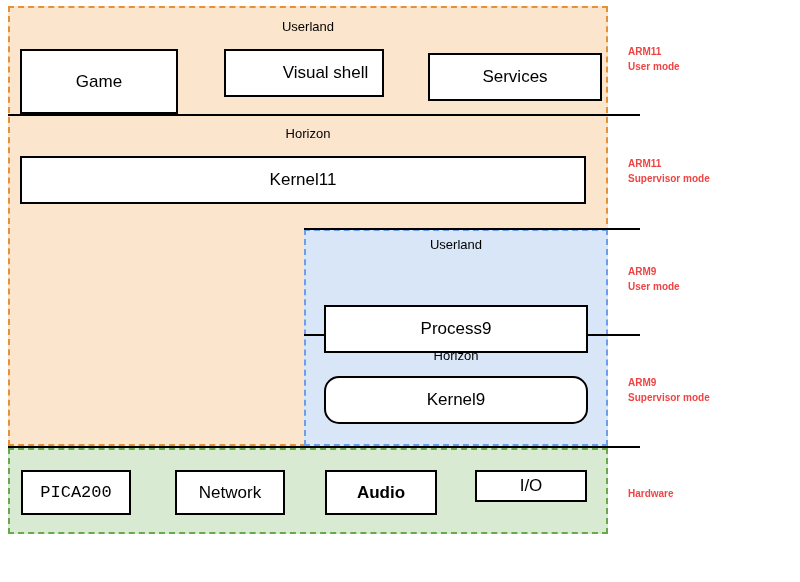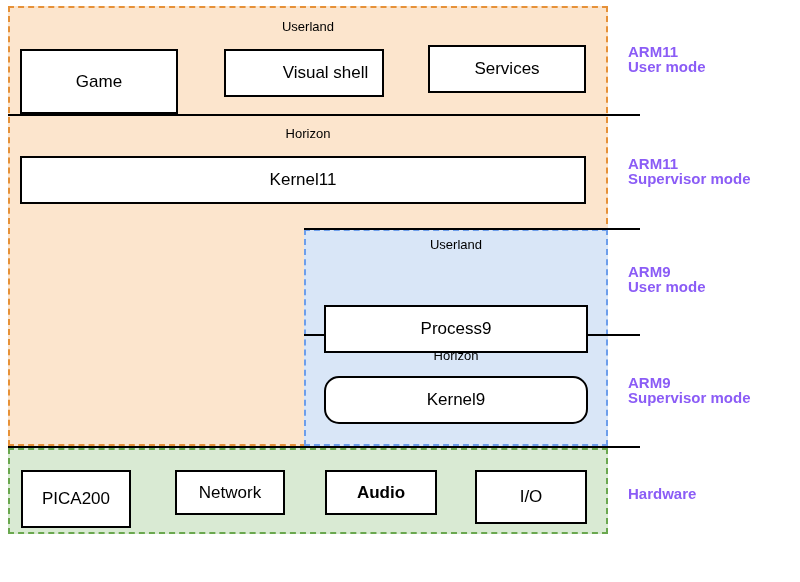--- a/index.html
+++ b/index.html
@@ -81,23 +81,23 @@
     font-size: 17px;
     color: #000000;
     white-space: nowrap;
   }
 
   
   .side-label {
     position: absolute;
     left: 628px;
     font-weight: bold;
-    font-size: 15px;
+    font-size: 10px;
     line-height: 15px;
-    color: #8b5cf6;
+    color: #ef4444;
     white-space: nowrap;
   }
 
   
   .footer {
     position: absolute;
     right: 10px;
     top: 552px;
     font-family: "DejaVu Sans Mono", "Liberation Mono", monospace;
     font-size: 16px;
@@ -118,41 +118,41 @@
   <div class="sep sep-2"></div>
   <div class="sep sep-3"></div>
   <div class="sep sep-4"></div>
 
   <div class="band-caption" style="left:8px; top:19px; width:600px;">Userland</div>
 
   <div class="box" style="left:20px; top:49px; width:158px; height:65px;">Game</div>
 
   <div class="box" style="left:224px; top:49px; width:160px; height:48px;padding-left:43px;">Visual shell</div>
 
-  <div class="box" style="left:428px; top:45px; width:158px; height:48px;">Services</div>
+  <div class="box" style="left:428px; top:53px; width:174px; height:48px;">Services</div>
 
   <div class="band-caption" style="left:8px; top:126px; width:600px;">Horizon</div>
 
   <div class="box" style="left:20px; top:156px; width:566px; height:48px;">Kernel11</div>
 
   <div class="band-caption" style="left:304px; top:237px; width:304px;">Userland</div>
 
   <div class="box" style="left:324px; top:266px; width:264px; height:48px;margin-top:39px;">Process9</div>
 
   <div class="band-caption" style="left:304px; top:348px; width:304px;">Horizon</div>
 
   <div class="box" style="left:324px; top:376px; width:264px; height:48px;border-radius:15px;">Kernel9</div>
 
-  <div class="box" style="left:21px; top:470px; width:110px; height:58px;">PICA200</div>
+  <div class="box" style="left:21px; top:470px; width:110px; height:45px;font-family:Liberation Mono, monospace;">PICA200</div>
 
   <div class="box" style="left:175px; top:470px; width:110px; height:45px;">Network</div>
 
   <div class="box" style="left:325px; top:470px; width:112px; height:45px;font-weight:bold;">Audio</div>
 
-  <div class="box" style="left:475px; top:470px; width:112px; height:54px;">I/O</div>
+  <div class="box" style="left:475px; top:470px; width:112px; height:32px;">I/O</div>
 
   <div class="side-label" style="top:44px;">
     <div>ARM11</div>
     <div>User mode</div>
   </div>
 
   <div class="side-label" style="top:156px;">
     <div>ARM11</div>
     <div>Supervisor mode</div>
   </div>

